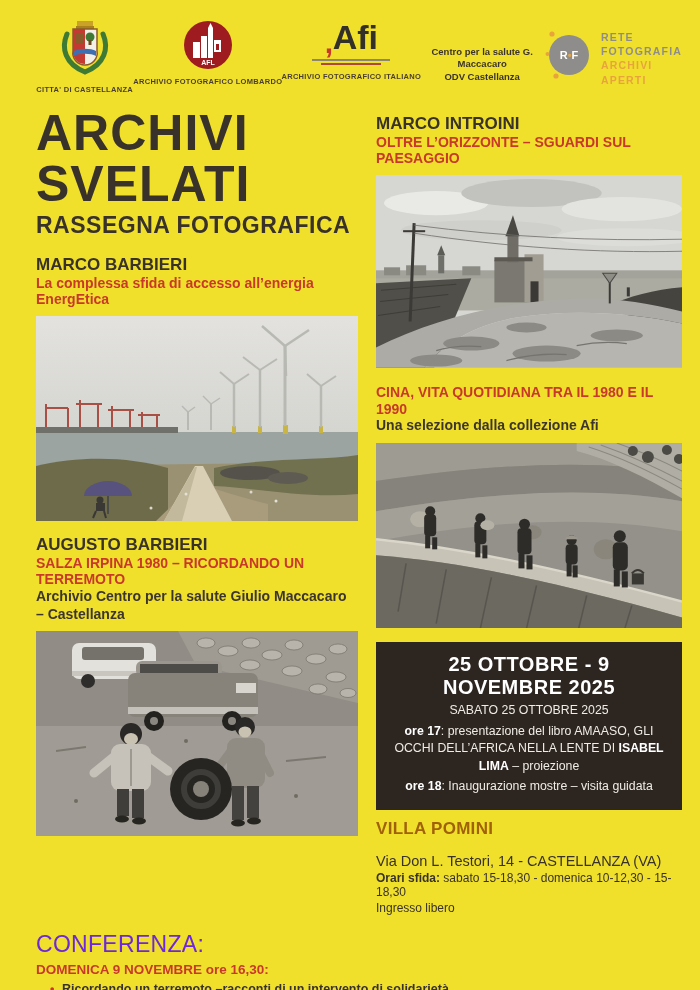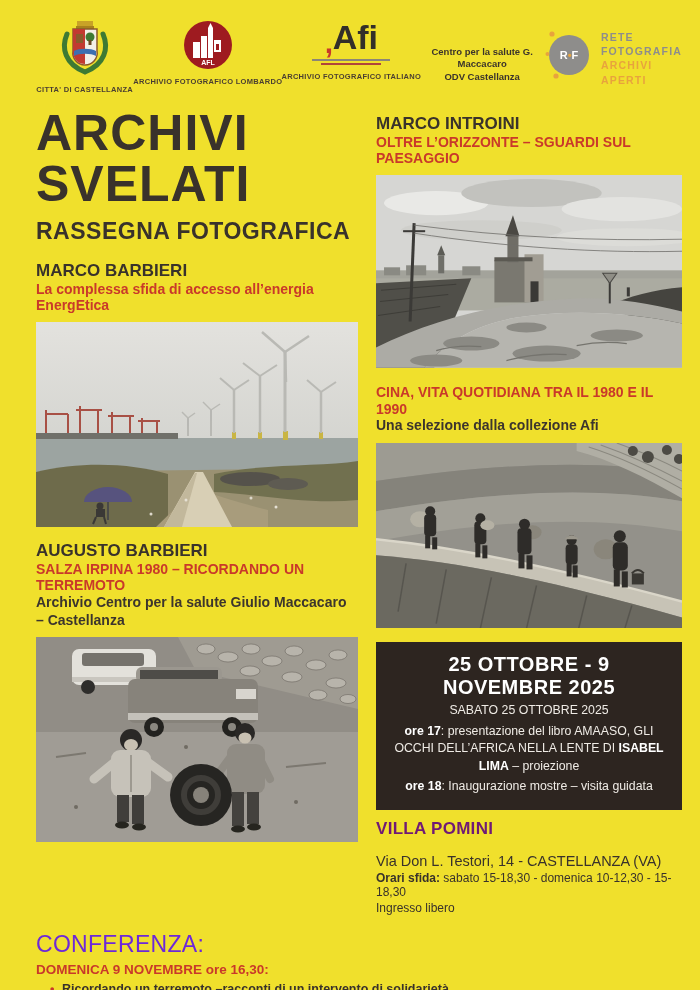--- a/index.html
+++ b/index.html
@@ -20,35 +20,35 @@
   .afi-lines div{height:2px;background:#8C8676;margin-top:2px;}
   .afi-lines div:last-child{height:2px;background:#B0453A;width:60px;margin:2px auto 0;}
   .rf-block{display:flex;align-items:flex-start;gap:9px;margin-top:10px;}
   .rf-texts{text-align:left;font-size:10.5px;line-height:1.35;letter-spacing:1.2px;font-weight:bold;}
   .rf-gray{color:#8E8D8B;} .rf-orange{color:#E8A33D;}
   
   .main{display:flex;gap:18px;padding:14px 18px 0 36px;}
   .col-left{width:322px;flex:none;}
   .col-right{width:306px;flex:none;padding-top:6px;}
   .big-title{font-size:50px;line-height:1.02;font-weight:bold;letter-spacing:1px;color:#39322B;}
-  .sub-title{font-size:23px;font-weight:bold;letter-spacing:.5px;color:#39322B;margin-top:8px;}
+  .sub-title{font-size:23px;font-weight:bold;letter-spacing:.5px;color:#39322B;margin-top:2px;}
   .artist{margin-top:0;}
   .artist .name{font-size:17px;font-weight:bold;color:#39322B;line-height:1.15;}
   .artist .work{font-size:14px;font-weight:bold;color:#C9392A;line-height:1.2;}
   .artist .credit{font-size:14px;font-weight:bold;color:#3C352D;line-height:1.25;}
   .photo{display:block;width:100%;height:auto;}
   .mt16{margin-top:16px;} .mt14{margin-top:14px;} .mb8{margin-bottom:8px;}
   
   .schedule{background:#2D2520;color:#EFEBE5;text-align:center;padding:11px 12px;margin-top:14px;}
   .schedule .dates{font-size:20px;font-weight:bold;color:#FFFFFF;letter-spacing:.5px;margin-bottom:1px;}
   .schedule p{margin:3px 0;font-size:12.3px;line-height:1.42;}
   .schedule b{color:#FFFFFF;}
   
   .venue{margin-top:9px;}
-  .venue .vname{font-size:17px;font-weight:bold;color:#701a75;letter-spacing:.3px;}
+  .venue .vname{font-size:17px;font-weight:bold;color:#a16207;letter-spacing:.3px;}
   .venue .vaddr{font-size:14.5px;color:#39322B;margin-top:14px;}
   .venue .vhours,.venue .vfree{font-size:12px;color:#39322B;margin-top:2px;}
   .venue .vhours b{font-weight:bold;}
   
   .footer{padding:16px 20px 0 36px;}
   .conf-heading{font-size:23px;font-weight:normal;color:#6d28d9;letter-spacing:.3px;}
   .conf-when{font-size:13.5px;font-weight:bold;color:#C9392A;margin-top:4px;}
   .conf-list{list-style:none;margin:4px 0 0 0;padding:0 0 0 14px;}
   .conf-list li{position:relative;font-size:12.5px;font-weight:bold;color:#39322B;line-height:1.32;padding-left:12px;margin-top:2px;}
   .conf-list li::before{content:"•";position:absolute;left:0;color:#C9392A;}

